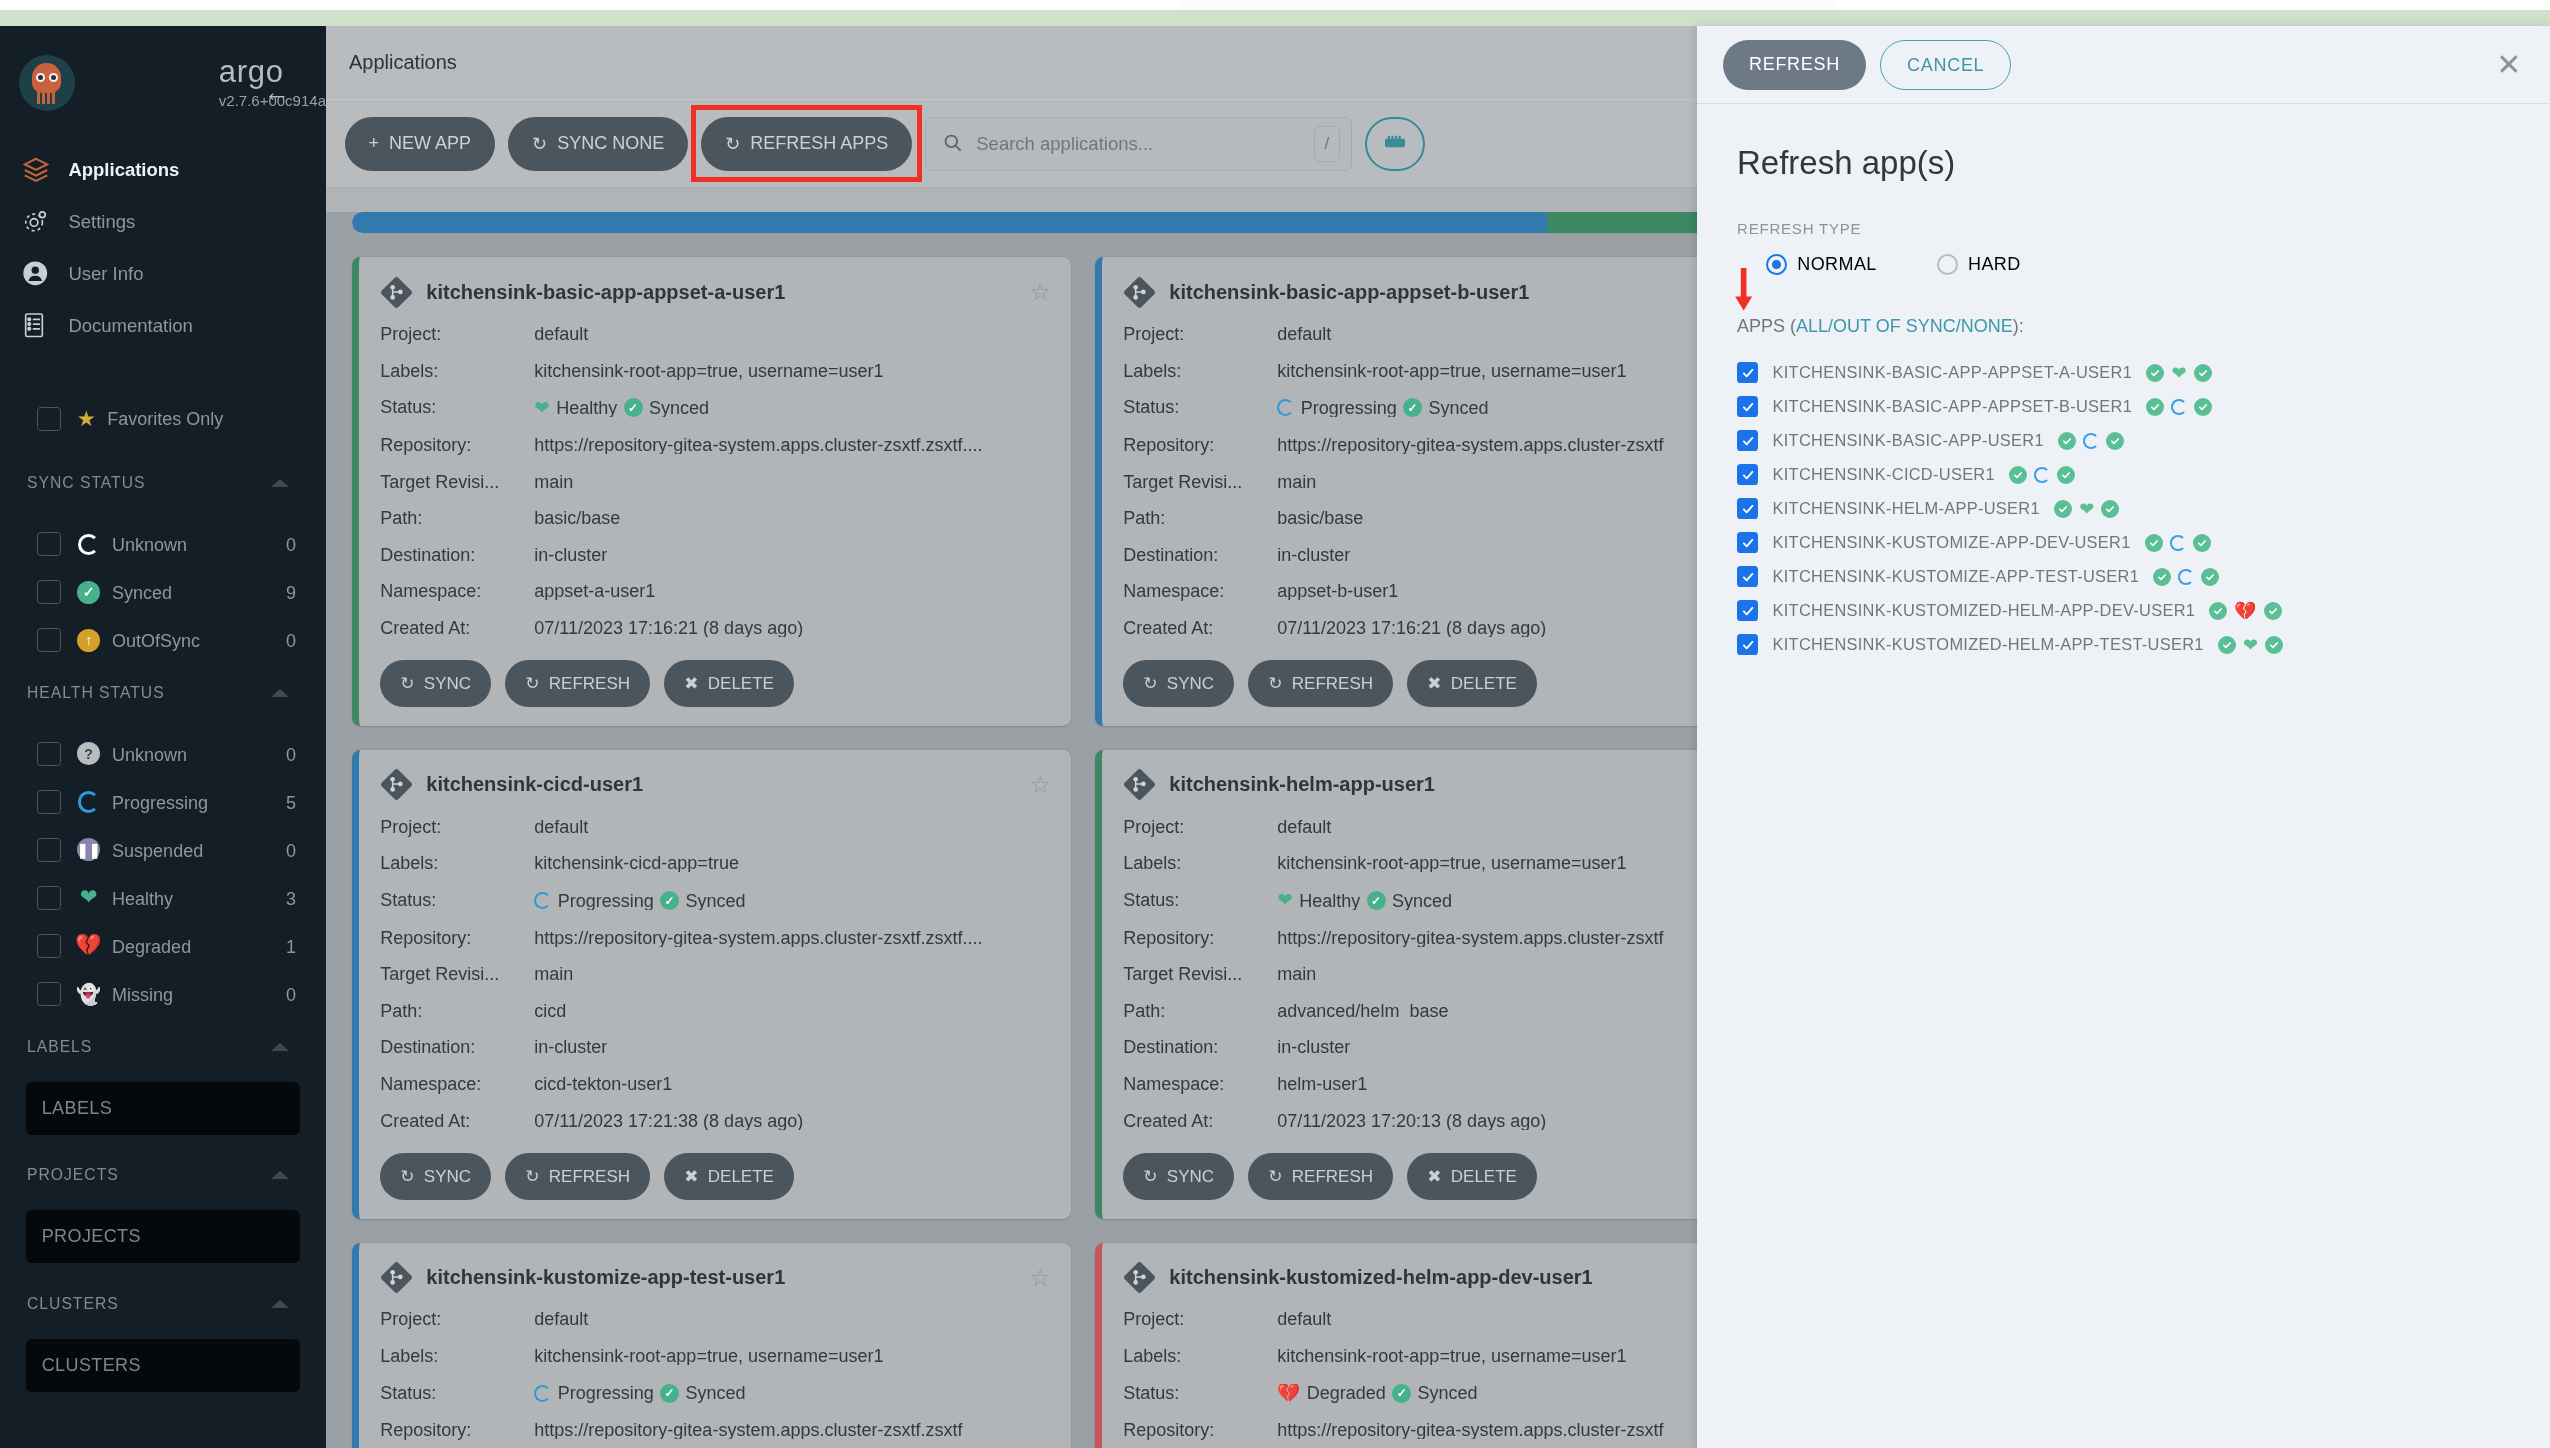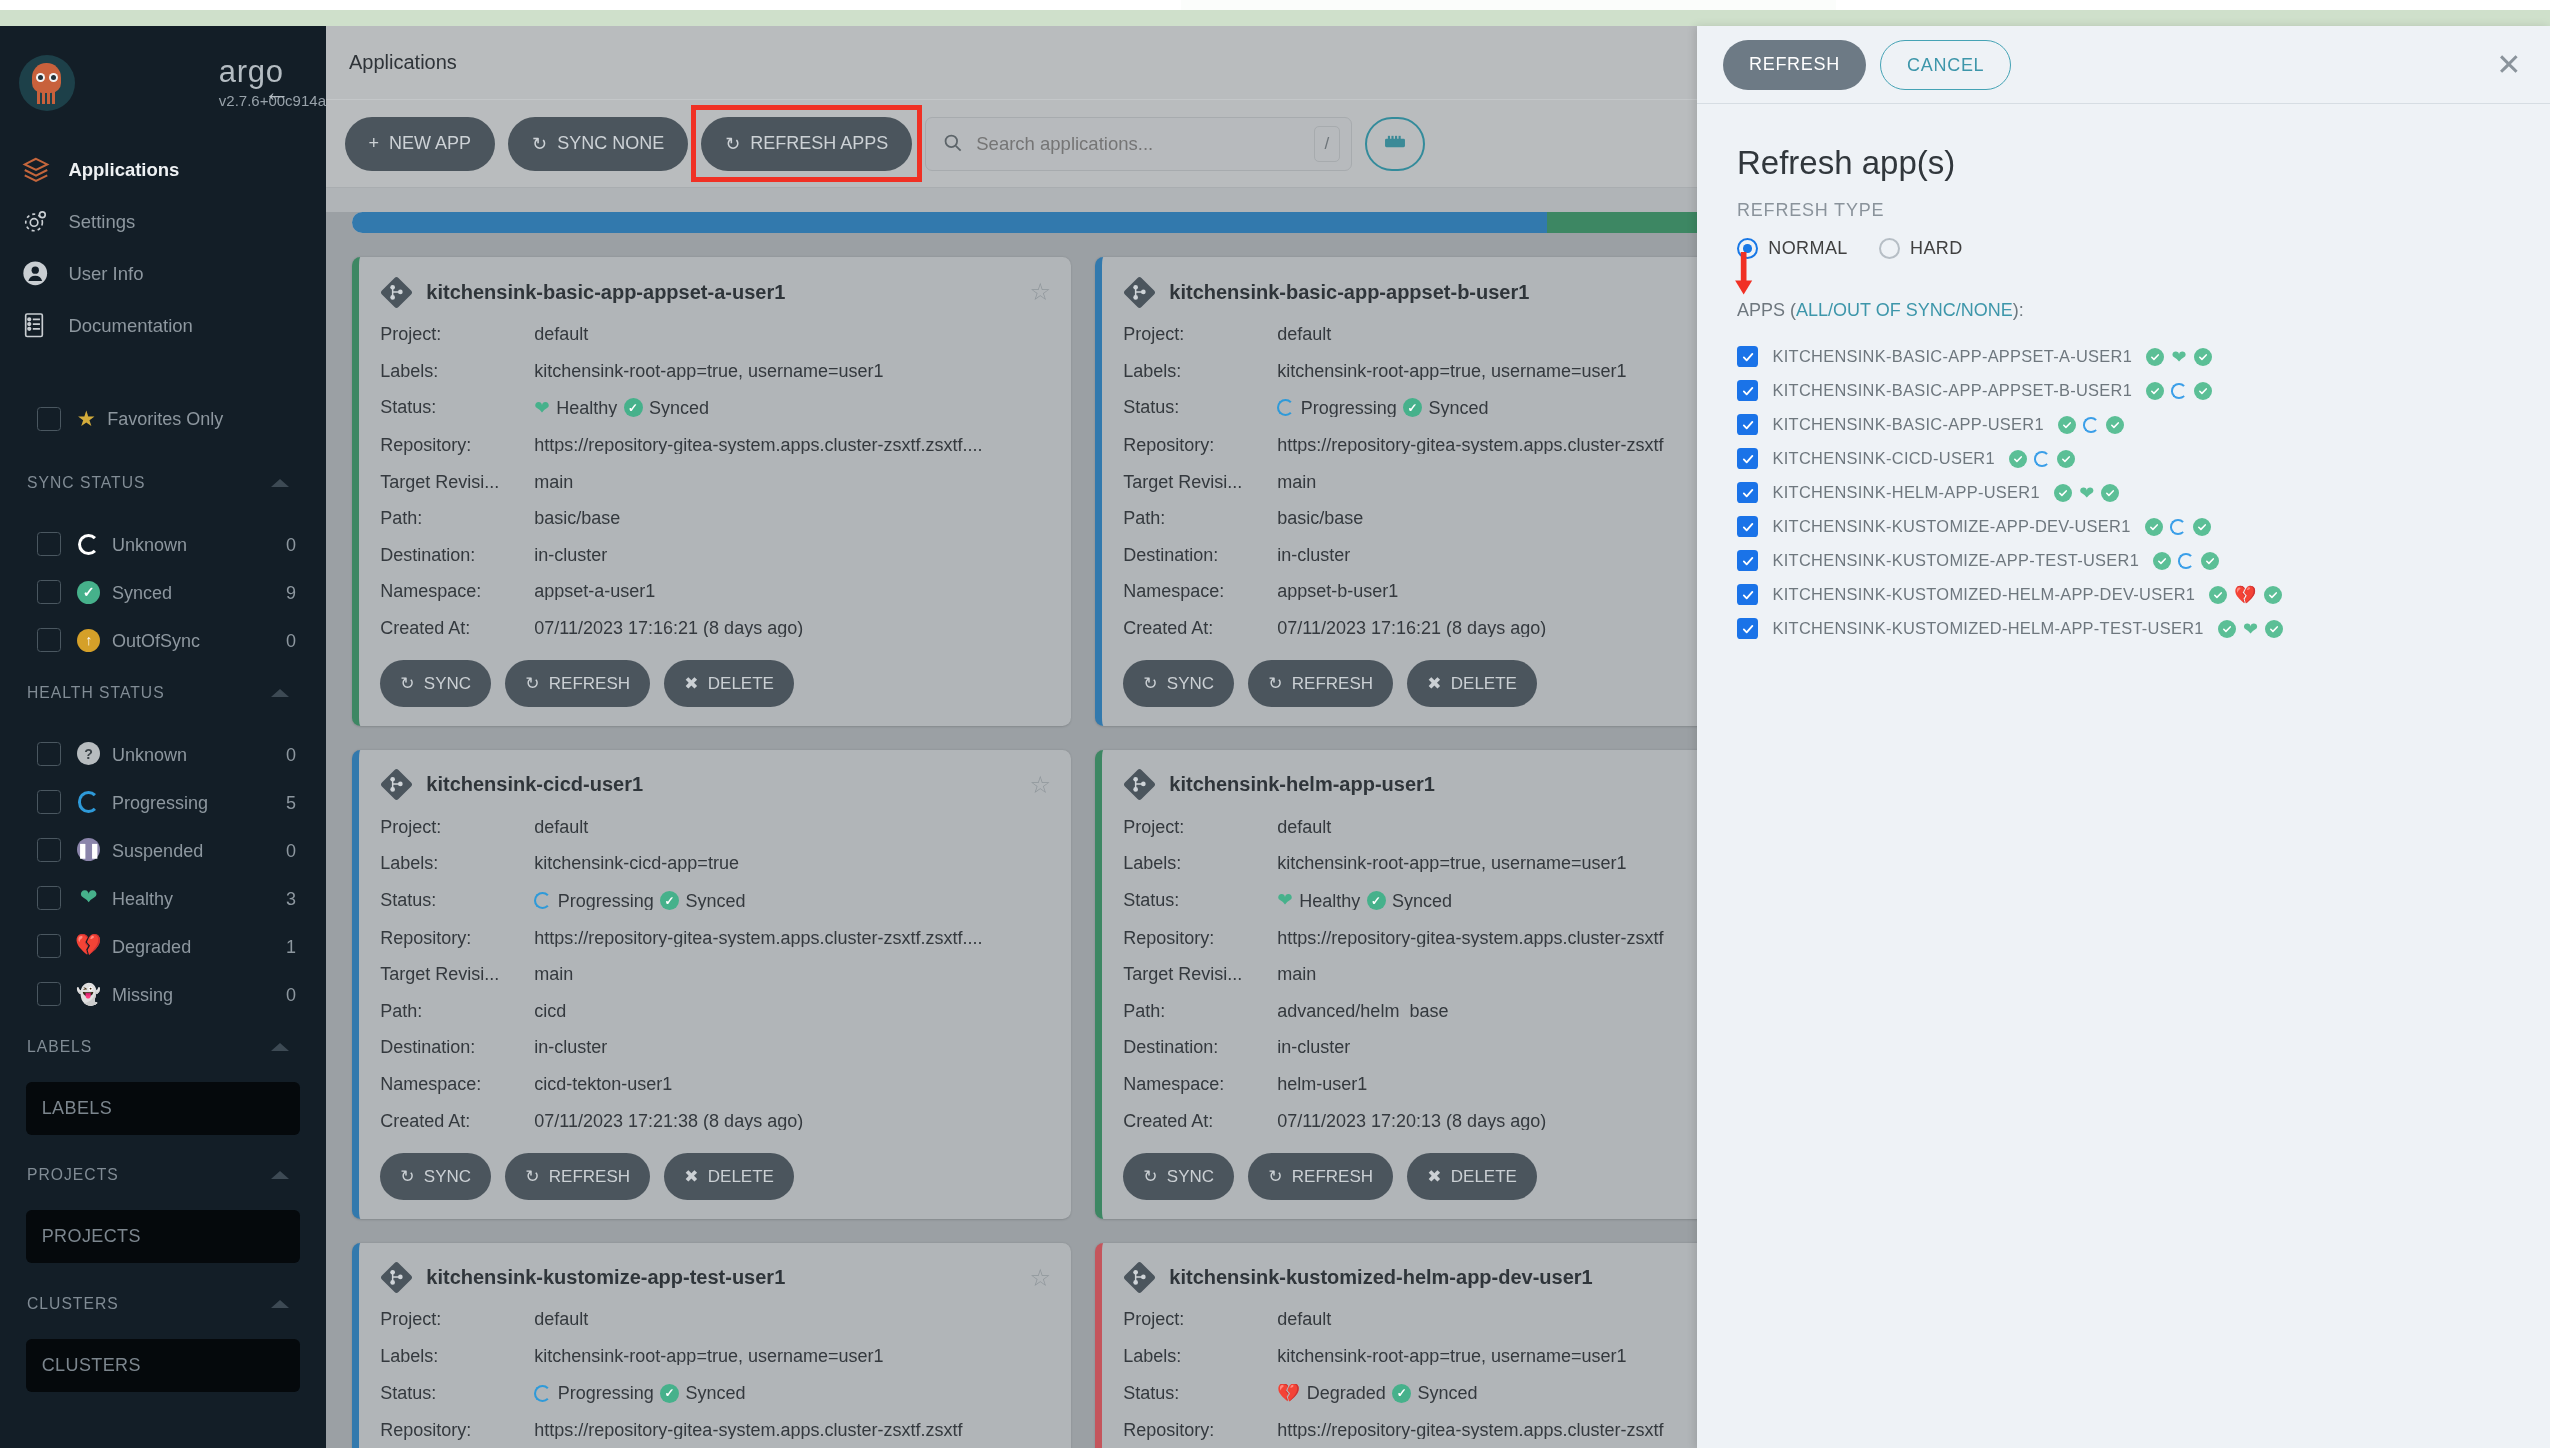--- a/index.html
+++ b/index.html
@@ -108,23 +108,23 @@
      box-shadow:-2.1px 0 8.5px rgba(0,0,0,.12); }
   .panel-head { height:78px; display:flex; align-items:center; padding:0 28.5px 0 26px; gap:14.2px;
     border-bottom:0.7px solid #d6dde3; }
   .pbtn { height:50px; border-radius:25px; display:flex; align-items:center; padding:0 26px;
     font-size:18px; letter-spacing:0.7px; }
   .pbtn.primary { background:#6d7a85; color:#fff; }
   .pbtn.ghost { border:1.4px solid #45a3b5; color:#3d96aa; background:transparent; }
   .panel-close { margin-left:auto; font-size:30px; color:#8a939b; font-weight:300; line-height:1; }
   .panel-body { padding:40px 40px 0 40px; }
   .panel-title { font-size:33px; color:#31373c; font-weight:400; }
-  .panel-sub { margin-top:18px; font-size:18px; color:#8a939b; letter-spacing:0.8px; }
+  .panel-sub { margin-top:38px; font-size:15px; color:#8a939b; letter-spacing:0.8px; }
   .radios { display:flex; align-items:center; gap:31px; margin-top:17px; }
-  .radio { display:flex; align-items:center; gap:10px; font-size:18px; color:#404040; letter-spacing:0.4px; }
+  .radio { display:flex; align-items:center; gap:10px; font-size:18px; color:#000000; letter-spacing:0.4px;margin-left:29px; }
   .rd { width:21.3px;height:21.3px;border-radius:50%;border:2.1px solid #b6bec5; flex:0 0 21.3px; }
   .rd.on { border-color:#1878e6; position:relative; }
   .rd.on:after{ content:""; position:absolute; left:4.3px; top:4.3px; width:8.5px;height:8.5px;border-radius:50%;background:#1878e6; }
   .apps-label { margin-top:41px; font-size:18px; color:#6e777e; position:relative; }
   .apps-label a { color:#3d96aa; text-decoration:none; }
   .arrow-ann { position:absolute; left:-4.3px; top:-48px; width:21.3px; height:44px; }
   .app-list { margin-top:18.5px; }
   .app-row { display:flex; align-items:center; gap:14.2px; height:34px; }
   .app-cbx { width:21.3px;height:21.3px;border-radius:3.6px;background:#1a73e8; flex:0 0 21.3px;
     display:flex;align-items:center;justify-content:center; }

